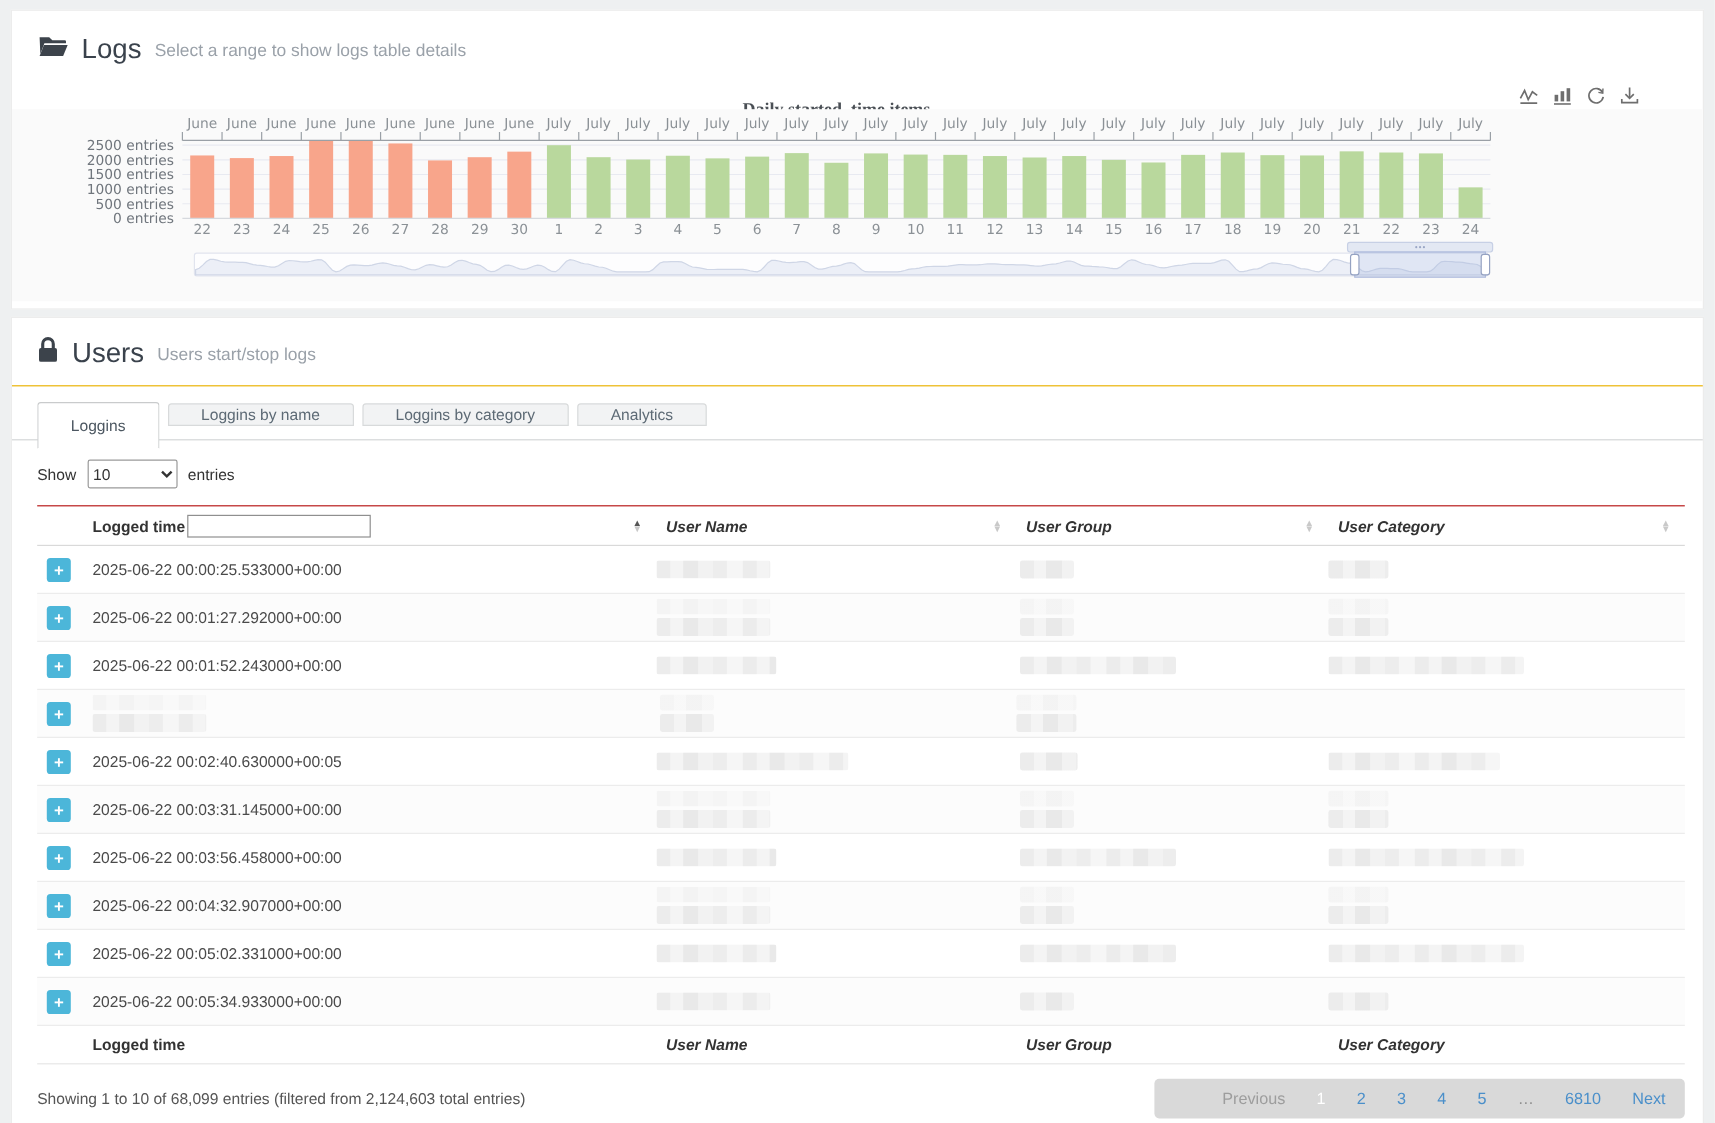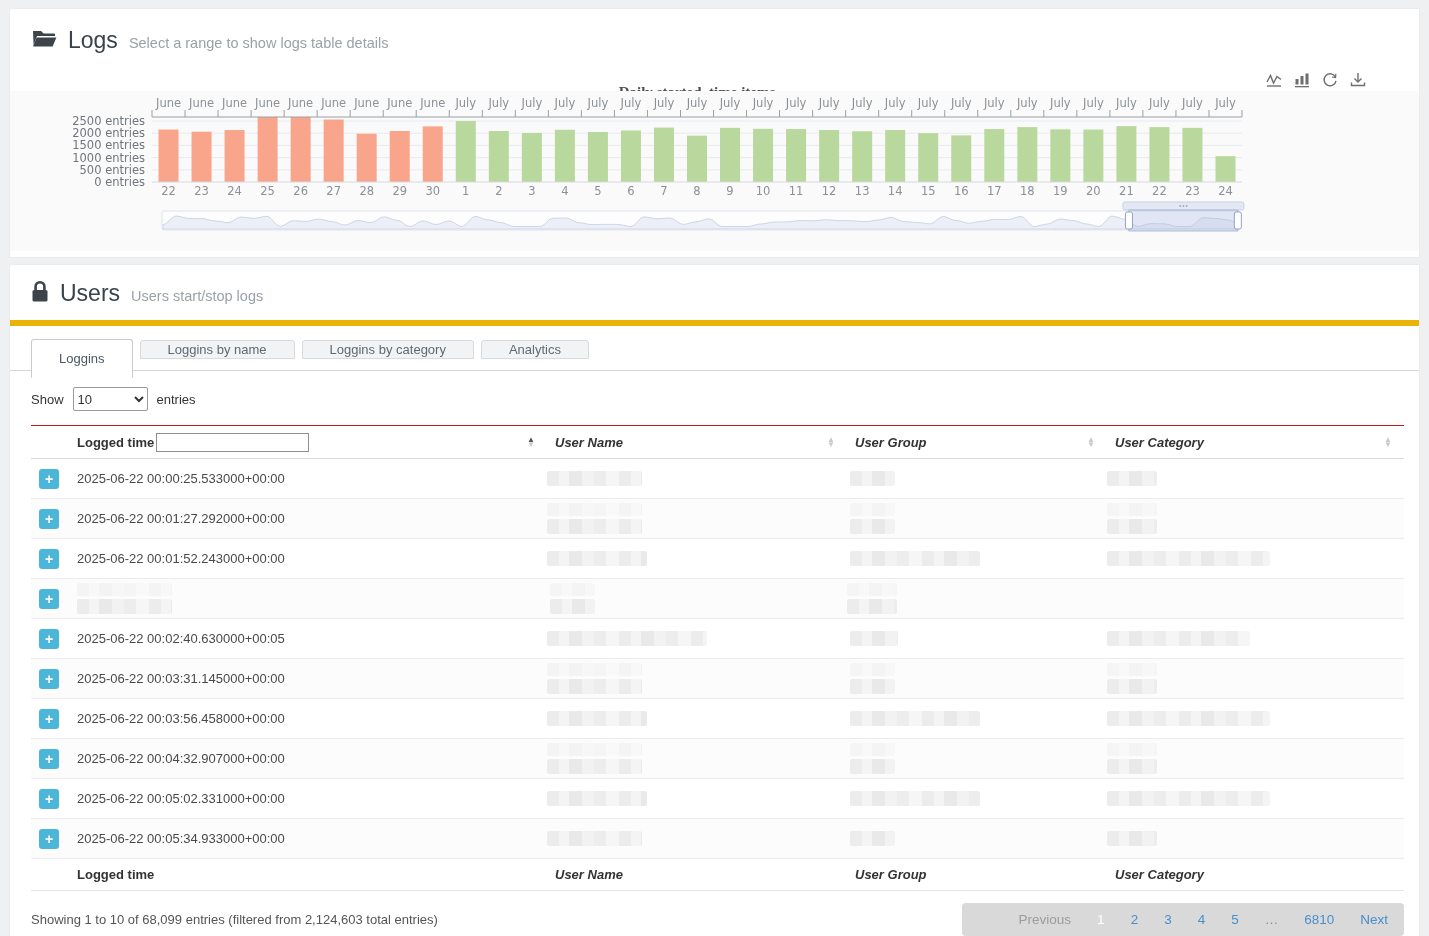--- a/index.html
+++ b/index.html
@@ -16,21 +16,21 @@
   .panel-sub { font-size:14.5px; color:#9aa1a9; position:relative; top:2px; }
   .chart-title { position:absolute; top:75px; left:0; width:1374px; text-align:center;
                  font-weight:700; font-size:15px; color:#4a4f55; font-family:Liberation Serif, serif; }
   .toolbox { position:absolute; top:62px; right:52px; display:flex; gap:10px; }
   .toolbox .tbx { width:18px; height:18px; cursor:pointer; }
   .chart-section { position:absolute; top:82px; left:0; right:0; height:160px; background:#fafafa; }
   .chart-section svg { display:block; }
 
   
   .panel-users { padding-bottom:14px; }
-  .users-header { padding:15px 0 13px 21px; border-bottom:6px solid #eab308; display:flex; align-items:center; gap:11px; }
+  .users-header { padding:15px 0 13px 21px; border-bottom:1px solid #eab308; display:flex; align-items:center; gap:11px; }
 
   .tabbar { margin-top:13px; padding-left:21px; height:32px; border-bottom:1px solid #d4d6d8;
             display:flex; gap:7px; align-items:flex-start; }
   .tab { padding:0 27px; font-size:13px; color:#5d6a75; background:#f2f3f4; border:1px solid #d8dadb;
          border-radius:3px 3px 0 0; display:flex; align-items:center; height:19px; margin-top:1px; cursor:pointer; white-space:nowrap; }
   .tab.active { background:#fff; border-color:#c9cbcc; border-bottom:1px solid #fff; height:39px; margin-top:0; position:relative; z-index:2; color:#4c5761; }
 
   .length-row { margin:16px 0 0 21px; font-size:13px; color:#333; display:flex; align-items:center; }
   .length-row select { margin:0 9px; width:75px; height:24px; border:1px solid #9a9a9a; border-radius:2px;
                        font-size:13px; color:#333; background:#fff; }

